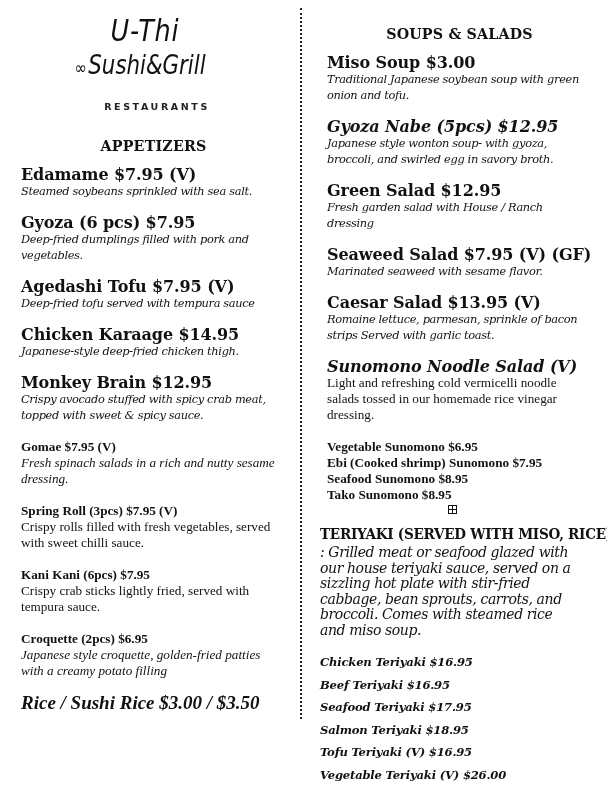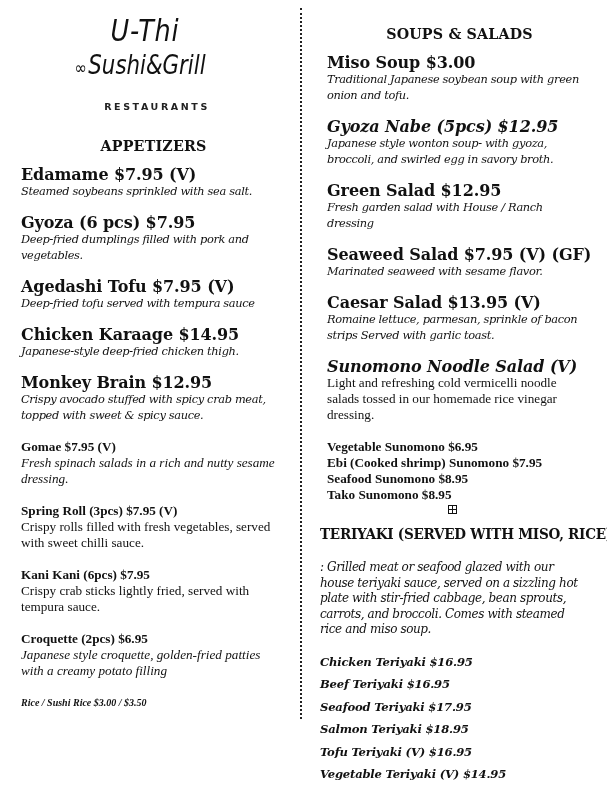--- a/index.html
+++ b/index.html
@@ -53,43 +53,43 @@
     }
     .times-desc {
       font-family: "Liberation Serif", serif; font-size: 13.2px; line-height: 16px; display: block;
     }
     .times-desc-italic {
       font-family: "Liberation Serif", serif; font-style: italic; font-size: 13.2px; line-height: 16px; display: block;
     }
     .italic-bold { font-style: italic; }
     .times-italic-bold {
       font-family: "Liberation Serif", serif; font-style: italic; font-weight: bold;
-      font-size: 10px; line-height: 16px; display: block;
+      font-size: 19px; line-height: 16px; display: block;
     }
     .sub-list .times-name { margin: 0; }
     .plus-icon {
       position: absolute; left: 448px; top: 505px; width: 9px; height: 9px;
       border: 1px solid #111; box-sizing: border-box;
     }
     .plus-icon::before {
       content: ""; position: absolute; left: 3px; top: 0; width: 1px; height: 7px; background: #111;
     }
     .plus-icon::after {
       content: ""; position: absolute; left: 0; top: 3px; width: 7px; height: 1px; background: #111;
     }
     .teriyaki {
       position: absolute; left: 320px; top: 524px; width: 280px;
     }
     .teriyaki-title {
       font-weight: bold; font-size: 14.6px; line-height: 20px; white-space: nowrap;
       letter-spacing: -0.3px; transform: scaleX(0.93); transform-origin: left; display: block;
     }
     .teriyaki-desc {
-      font-style: italic; font-size: 12px; line-height: 15.5px; letter-spacing: -0.4px;
-      display: block; margin-top: 16px; width: 260px;
+      font-style: italic; font-size: 14px; line-height: 15.5px; letter-spacing: -0.4px;
+      display: block; margin-top: 1px; width: 260px;
     }
     .teriyaki-list { margin-top: 13px; font-style: italic; }
     .teriyaki-item {
       font-weight: bold; font-size: 11.6px; line-height: 22.5px; display: block; letter-spacing: -0.2px;
     }
   </style>
 </head>
 <body>
 
 <div class="divider"></div>
@@ -183,15 +183,15 @@
 
 <div class="teriyaki">
   <span class="teriyaki-title">TERIYAKI (SERVED WITH MISO, RICE)</span>
   <span class="teriyaki-desc">: Grilled meat or seafood glazed with our house teriyaki sauce, served on a sizzling hot plate with stir-fried cabbage, bean sprouts, carrots, and broccoli. Comes with steamed rice and miso soup.</span>
   <div class="teriyaki-list">
     <span class="teriyaki-item">Chicken Teriyaki $16.95</span>
     <span class="teriyaki-item">Beef Teriyaki $16.95</span>
     <span class="teriyaki-item">Seafood Teriyaki $17.95</span>
     <span class="teriyaki-item">Salmon Teriyaki $18.95</span>
     <span class="teriyaki-item">Tofu Teriyaki (V) $16.95</span>
-    <span class="teriyaki-item">Vegetable Teriyaki (V) $14.95</span>
+    <span class="teriyaki-item">Vegetable Teriyaki (V) $26.00</span>
   </div>
 </div>
 
 </body></html>

